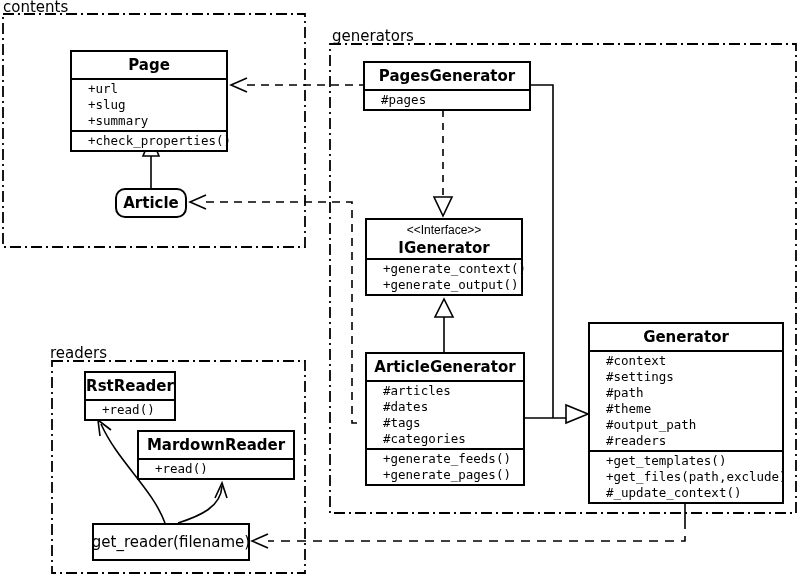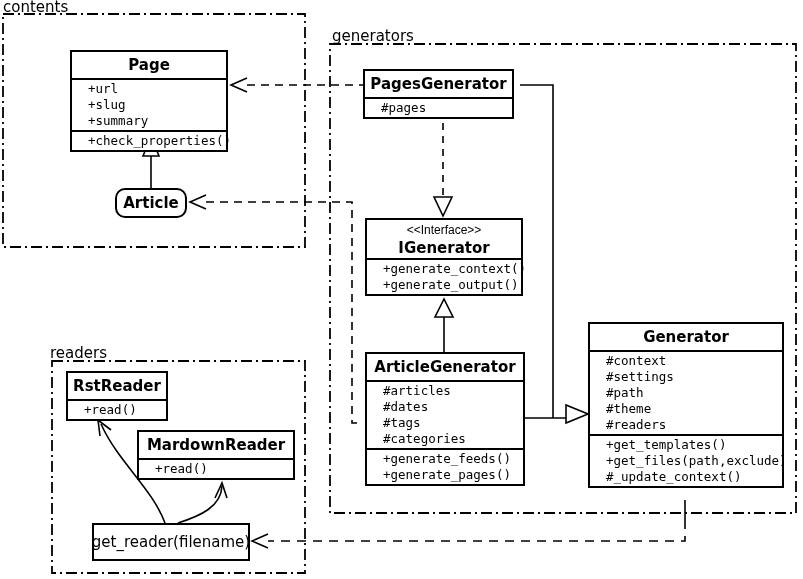--- a/index.html
+++ b/index.html
@@ -72,21 +72,21 @@
     </div>
     <div class="sect">
       <div class="row">+check_properties()</div>
     </div>
   </div>
 
   <div class="uml-box" style="left:115px;top:188px;width:72px;border-radius:10px;">
     <div class="uml-title">Article</div>
   </div>
 
-  <div class="uml-box" style="left:363px;top:69px;width:151px;">
+  <div class="uml-box" style="left:363px;top:61px;width:168px;">
     <div class="uml-title">PagesGenerator</div>
     <div class="sect">
       <div class="row">#pages</div>
     </div>
   </div>
 
   <div class="uml-box" style="left:365px;top:218px;width:158px;">
     <div>
       <div class="stereo">&lt;&lt;Interface&gt;&gt;</div>
       <div class="uml-title" style="line-height:20px;">IGenerator</div>
@@ -111,30 +111,31 @@
     </div>
   </div>
 
   <div class="uml-box" style="left:588px;top:322px;width:196px;">
     <div class="uml-title">Generator</div>
     <div class="sect">
       <div class="row">#context</div>
       <div class="row">#settings</div>
       <div class="row">#path</div>
       <div class="row">#theme</div>
+      <div class="row">#output_path</div>
       <div class="row">#readers</div>
     </div>
     <div class="sect">
       <div class="row">+get_templates()</div>
       <div class="row">+get_files(path,exclude)</div>
       <div class="row">#_update_context()</div>
     </div>
   </div>
 
-  <div class="uml-box" style="left:66px;top:371px;width:102px;">
+  <div class="uml-box" style="left:84px;top:371px;width:92px;">
     <div class="uml-title">RstReader</div>
     <div class="sect">
       <div class="row">+read()</div>
     </div>
   </div>
 
   <div class="uml-box" style="left:137px;top:430px;width:158px;">
     <div class="uml-title">MardownReader</div>
     <div class="sect">
       <div class="row">+read()</div>

